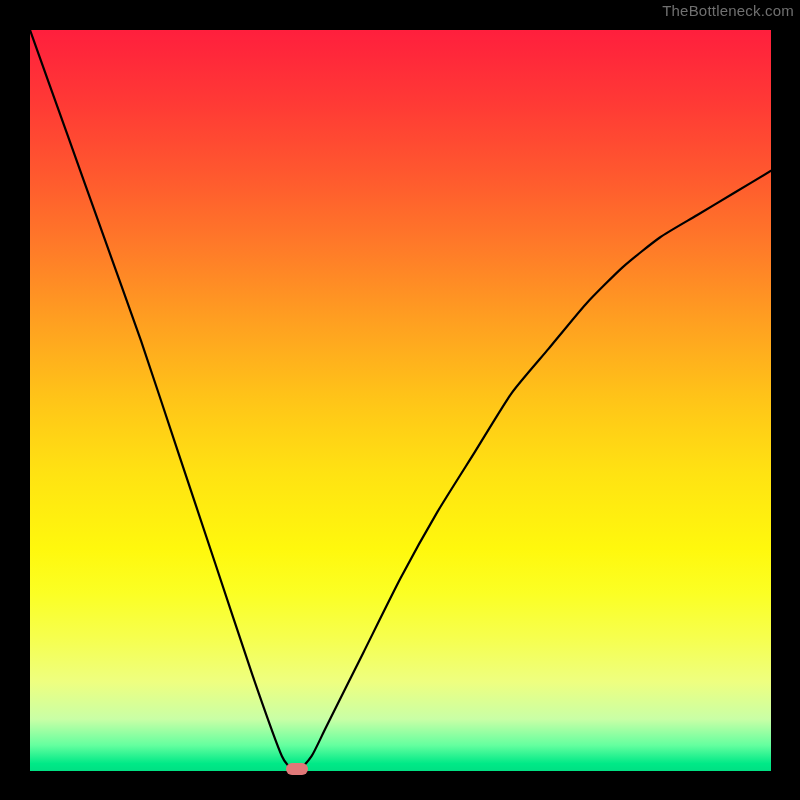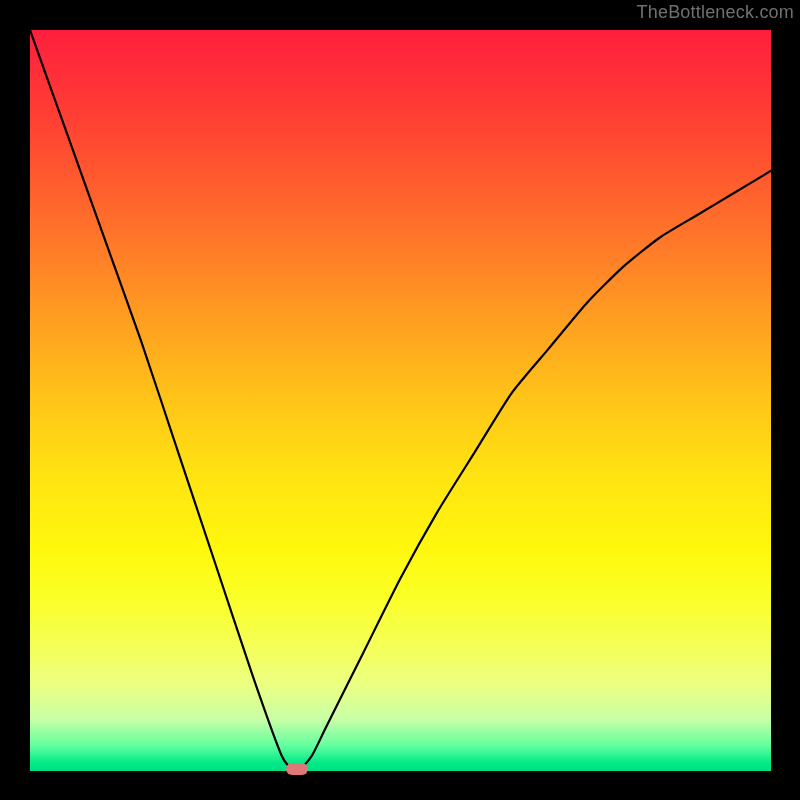--- a/index.html
+++ b/index.html
@@ -13,21 +13,21 @@
     background: #000;
     position: relative;
     font-family: Arial, Helvetica, sans-serif;
     overflow: hidden;
   }
   .watermark {
     position: absolute;
     top: 2px;
     right: 6px;
     color: #707070;
-    font-size: 18px;
+    font-size: 15px;
     font-weight: 500;
     z-index: 10;
     letter-spacing: 0.2px;
   }
   .plot-area {
     position: absolute;
     left: 30px;
     top: 30px;
     width: 741px;
     height: 741px;

